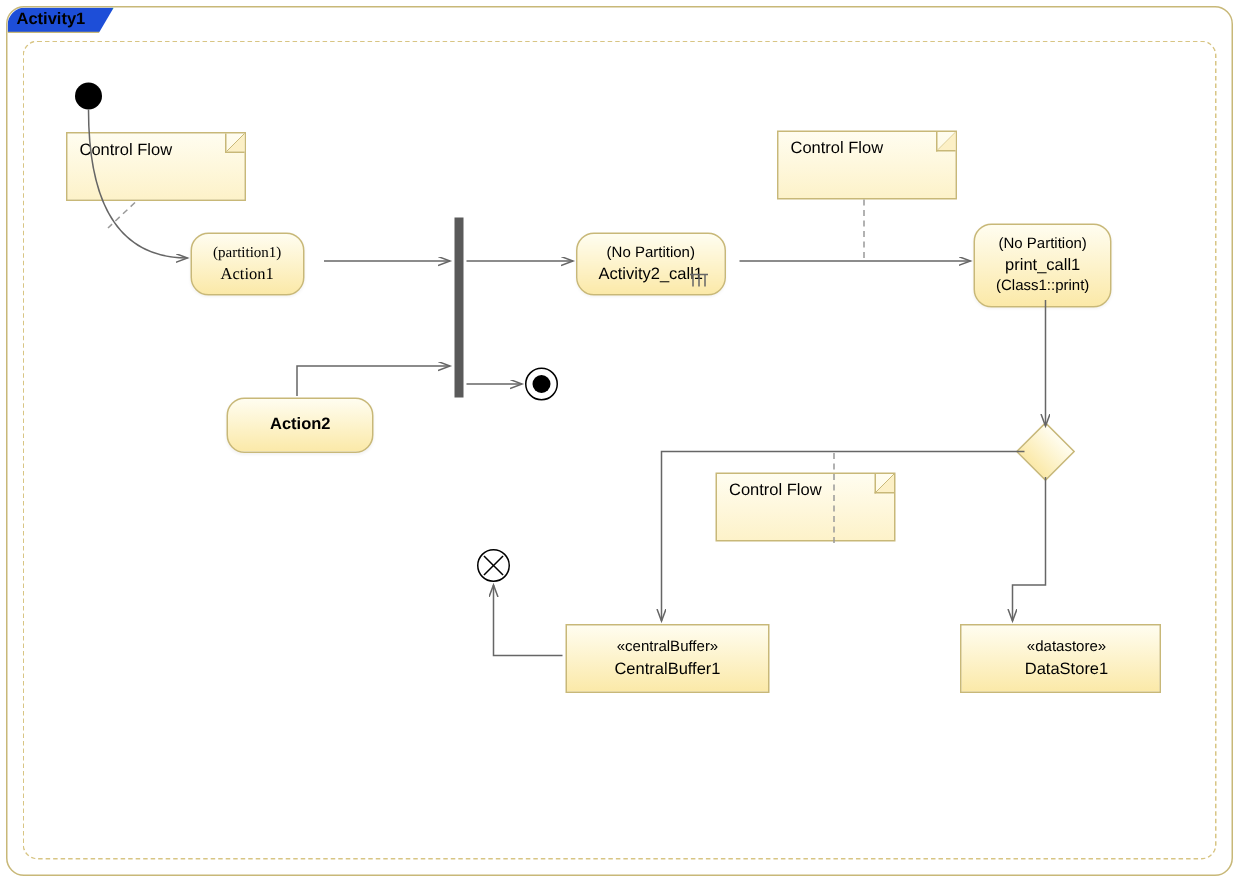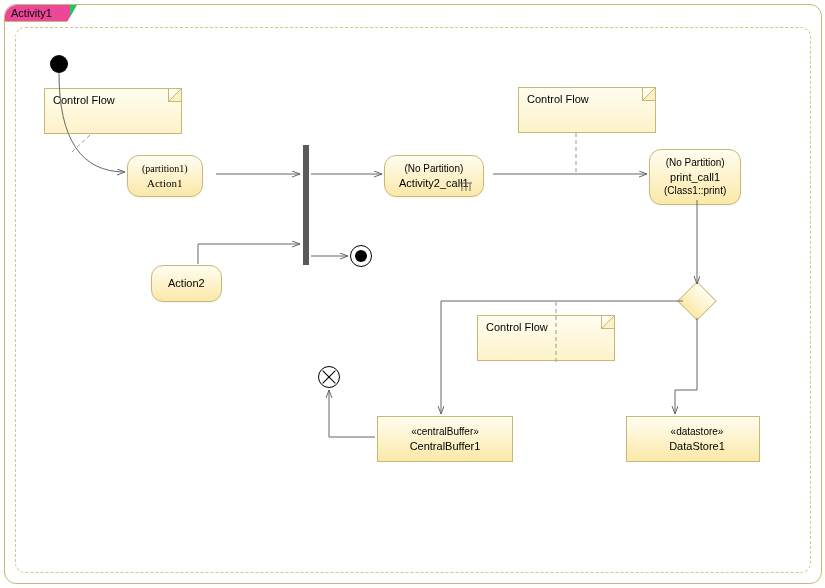--- a/index.html
+++ b/index.html
@@ -19,27 +19,28 @@
     width: 816px;
     height: 578px;
     border: 1px solid #c8b878;
     border-radius: 12px;
     background: #fff;
   }
   .frame-title {
     position: absolute;
     left: 0;
     top: 0;
-    background: #ec4899;
-    border-right: 7px solid #22c55e;
+    background: #1d4ed8;
+    border-right: 1px solid #22c55e;
     border-bottom: 1px solid #c8b878;
     padding: 2px 18px 2px 6px;
     border-top-left-radius: 12px;
     font-size: 11px;
     clip-path: polygon(0 0, 100% 0, calc(100% - 10px) 100%, 0 100%);
+    font-weight: bold;
   }
   .frame-inner {
     position: absolute;
     left: 10px;
     top: 22px;
     right: 10px;
     bottom: 10px;
     border: 1px dashed #d8c584;
     border-radius: 10px;
   }
@@ -93,21 +94,21 @@
     border-radius: 12px;
     padding: 6px 14px;
     text-align: center;
     line-height: 1.35;
     box-shadow: 0 1px 2px rgba(0,0,0,0.05);
   }
   .note {
     position: absolute;
     background: linear-gradient(#fffdf0, #fdf2c9);
     border: 1px solid #c8b878;
-    padding: 4px 18px 26px 8px;
+    padding: 4px 0 26px 8px;
     width: 110px;
     line-height: 1.3;
   }
   .note::after {
     content: "";
     position: absolute;
     right: 0;
     top: 0;
     width: 12px;
     height: 12px;
@@ -160,21 +161,21 @@
 
 <div class="note" style="left:44px; top:88px;">
   <span>Control Flow</span>
 </div>
 
 <div class="action" style="left:127px; top:155px;font-family:Liberation Serif, serif;">
   <div class="small">(partition1)</div>
   <div>Action1</div>
 </div>
 
-<div class="action" style="left:151px; top:265px; padding:10px 16px;">
+<div class="action" style="left:151px; top:265px; padding:10px 28px;font-weight:bold;">
   <div>Action2</div>
 </div>
 
 <div class="fork-bar" style="left:303px; top:145px; width:6px; height:120px;"></div>
 
 <div class="action" style="left:384px; top:155px;">
   <div class="small">(No Partition)</div>
   <div>Activity2_call1</div>
   <svg class="rake" style="right:10px; bottom:4px;" viewBox="0 0 14 10">
     <path d="M1 1 h12 M3 1 v8 M7 1 v8 M11 1 v8" stroke="#666" stroke-width="1" fill="none"></path>
@@ -199,21 +200,21 @@
   <span>Control Flow</span>
 </div>
 
 <div class="flow-final" style="left:318px; top:366px;"></div>
 
 <div class="obj" style="left:377px; top:416px; width:110px;">
   <div class="small">«centralBuffer»</div>
   <div>CentralBuffer1</div>
 </div>
 
-<div class="obj" style="left:626px; top:416px; width:100px;padding-left:20px;">
+<div class="obj" style="left:640px; top:416px; width:100px;padding-left:20px;">
   <div class="small">«datastore»</div>
   <div>DataStore1</div>
 </div>
 
 <svg class="edges">
   <defs>
     <marker id="arrow" markerWidth="10" markerHeight="10" refX="8" refY="3" orient="auto">
       <path d="M0,0 L8,3 L0,6" fill="none" stroke="#666" stroke-width="1"></path>
     </marker>
   </defs>

